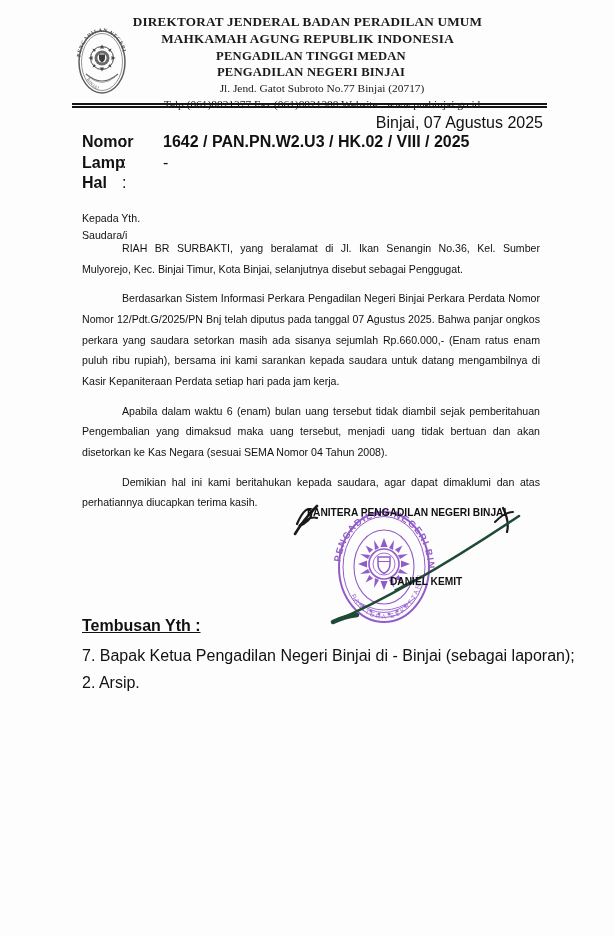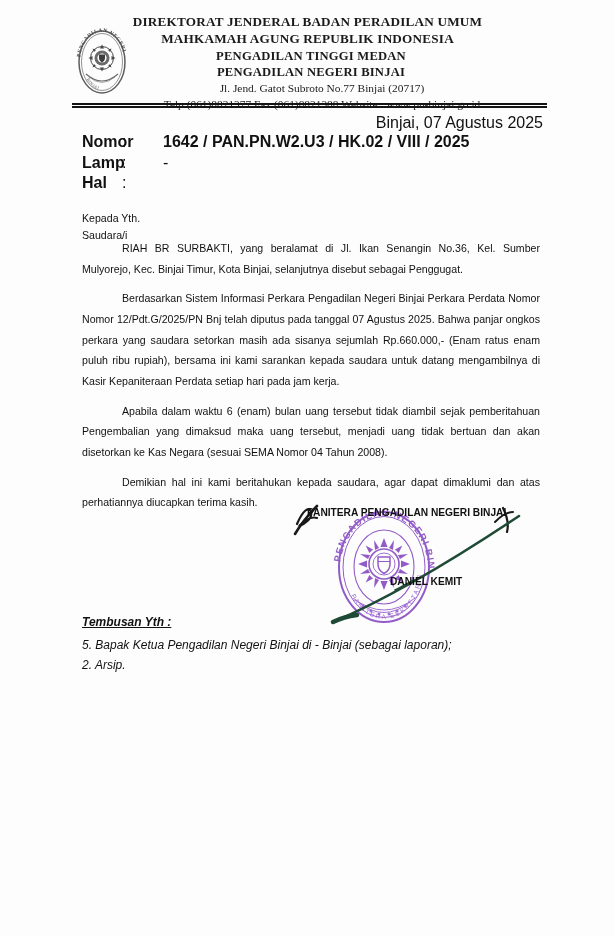--- a/index.html
+++ b/index.html
@@ -183,23 +183,22 @@
     height: 140px;
     z-index: 3;
     pointer-events: none;
   }
 
   
   .tembusan {
     position: absolute;
     left: 82px;
     top: 612px;
-    font-size: 12px;
+    font-size: 16px;
     line-height: 1.72;
-    font-style: italic;
   }
   .tembusan .t-head {
     font-weight: bold;
     text-decoration: underline;
     margin-bottom: 2px;
   }
   .tembusan .t-item { white-space: nowrap; }
 </style>
 </head>
 <body>
@@ -368,17 +367,17 @@
         <path d="M 58,128 C 66,124 74,122 82,121" fill="none" stroke="#1f4a35" stroke-width="4.5" stroke-linecap="round"></path>
         <path d="M 120,96 C 128,92 134,88 140,86" fill="none" stroke="#1f4a35" stroke-width="1.6" stroke-linecap="round"></path>
       </svg>
     </div>
 
     <div class="sig-name">DANIEL KEMIT</div>
   </div>
 
   <div class="tembusan">
     <div class="t-head">Tembusan Yth :</div>
-    <div class="t-item">5. Bapak Ketua Pengadilan Negeri Binjai di - Binjai (sebagai laporan);</div>
+    <div class="t-item">7. Bapak Ketua Pengadilan Negeri Binjai di - Binjai (sebagai laporan);</div>
     <div class="t-item">2. Arsip.</div>
   </div>
 
 </div>
 
 </body></html>

